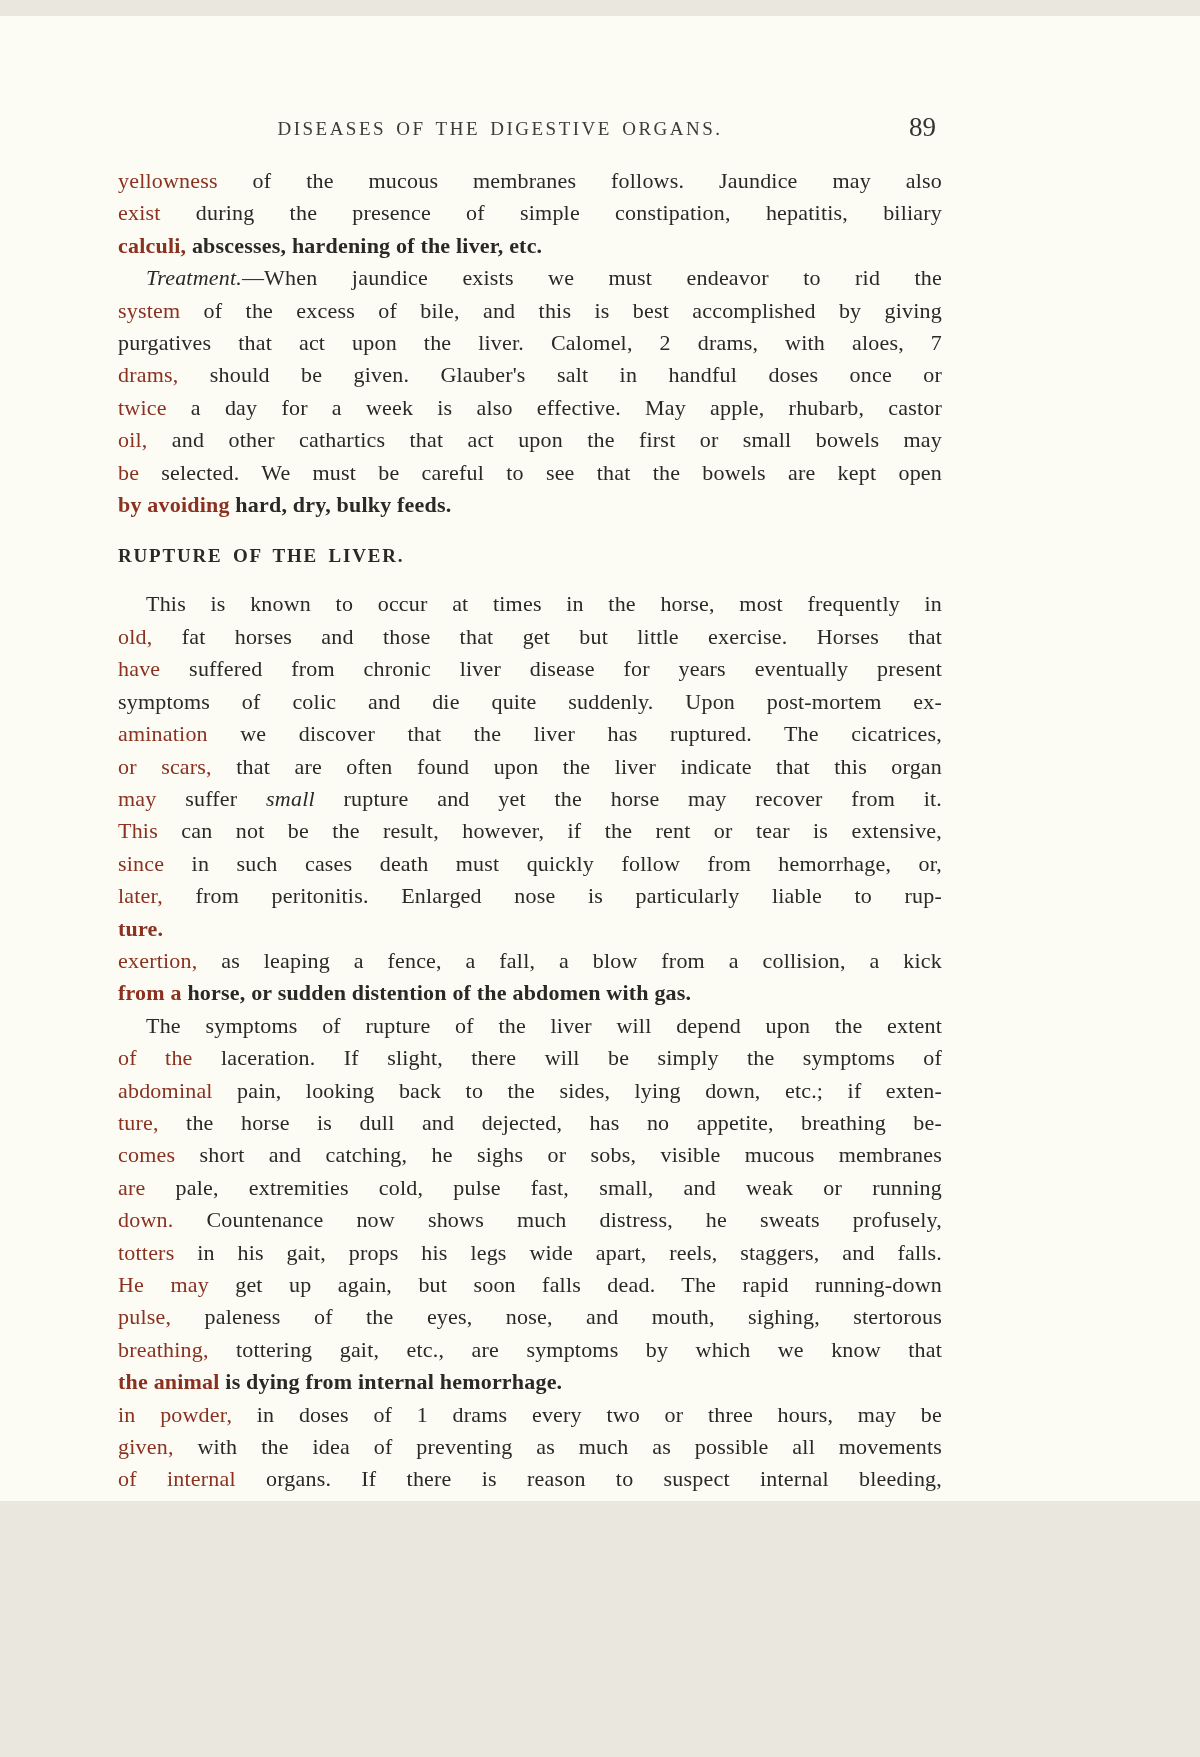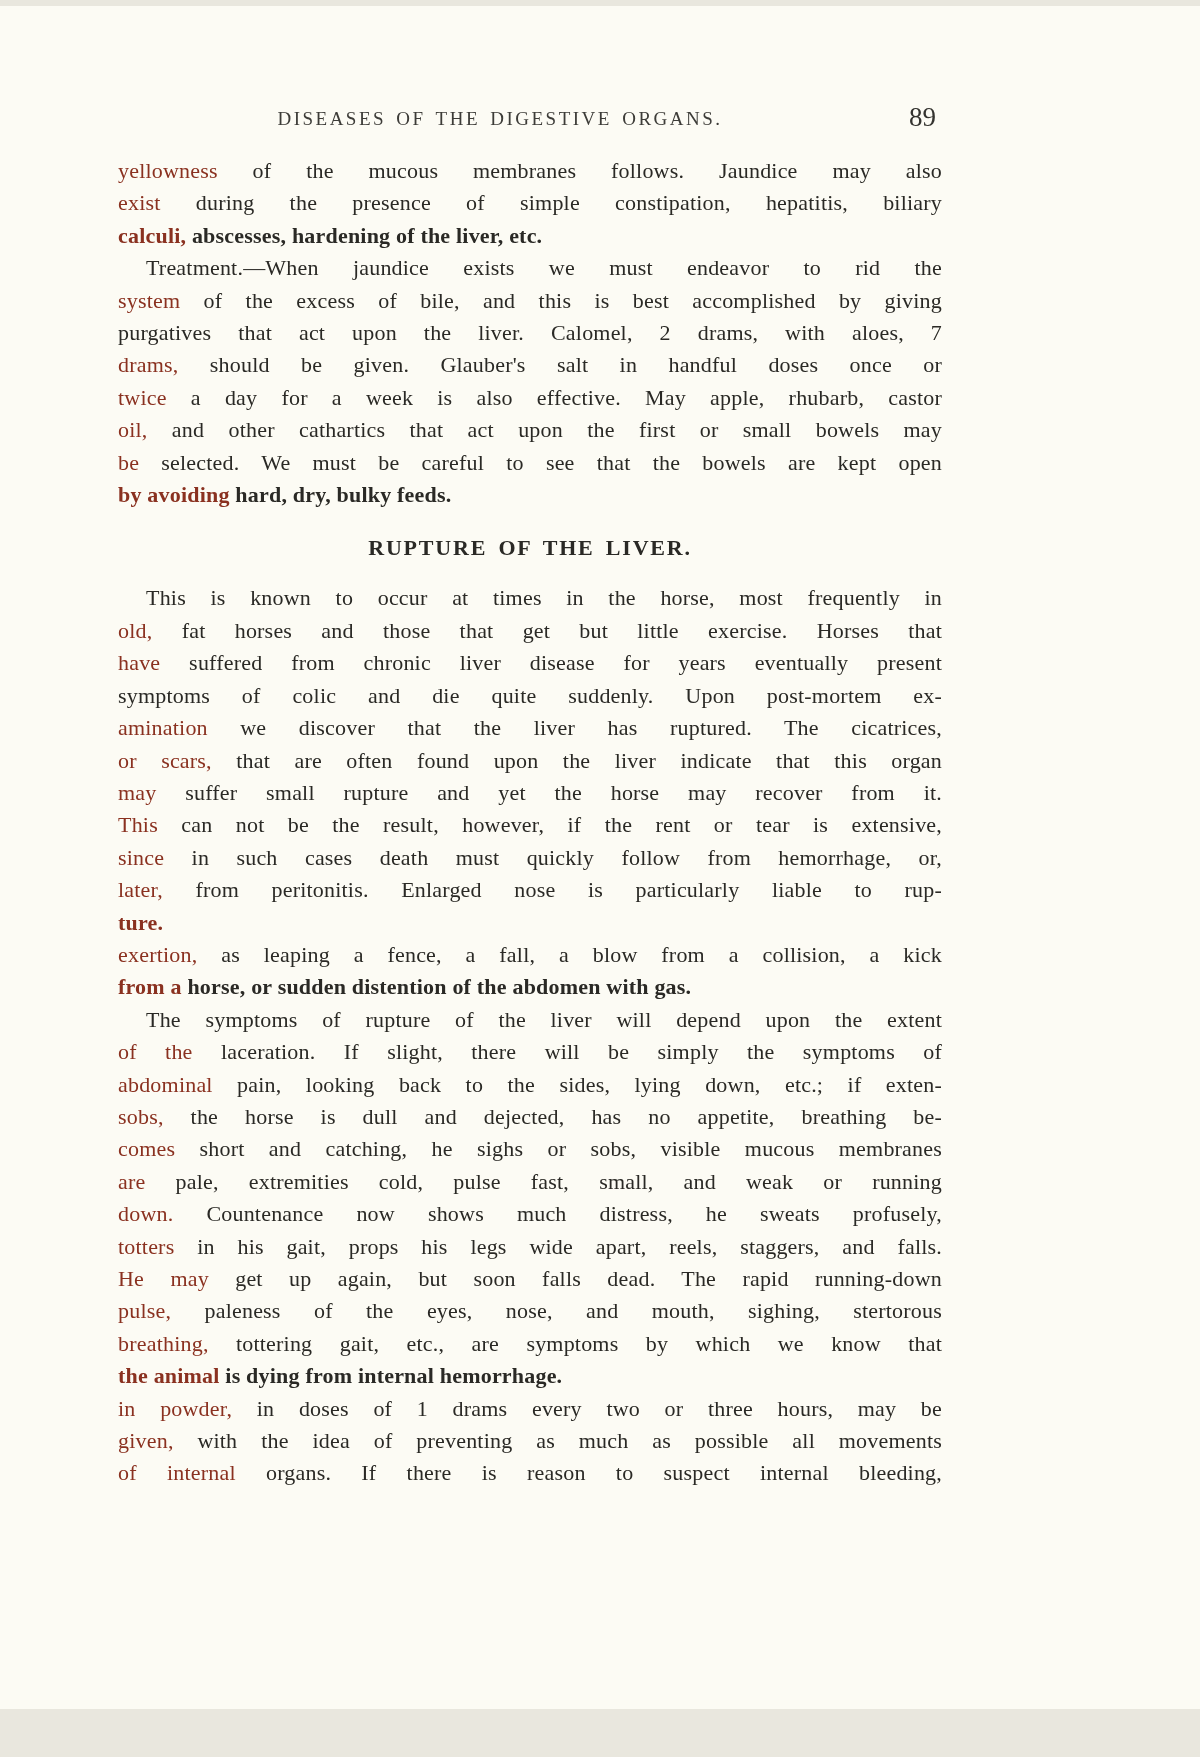--- a/index.html
+++ b/index.html
@@ -1,20 +1,20 @@
 <!DOCTYPE html>
 <html><head>
 <meta charset="utf-8">
 <style>
   html, body { margin: 0; padding: 0; background: #e9e7de; }
   .page {
     position: relative;
     width: 1200px;
-    height: 1703px;
-    margin: 6px auto;
+    height: 1485px;
+    margin: 16px auto;
     background: #fcfbf4;
     overflow: hidden;
     font-family: "Liberation Serif", "DejaVu Serif", serif;
   }
   .content {
     position: absolute;
     left: 118px;
     top: 96px;
     width: 824px;
   }
@@ -45,24 +45,24 @@
     font-size: 22px;
     line-height: 32.4px;
     color: #2a2925;
     text-align: justify;
     text-align-last: justify;
     letter-spacing: 0.2px;
   }
   .line.left { text-align-last: left; font-weight: bold; }
   .line.indent { text-indent: 28px; }
   .red { color: #8a3120; }
-  .it { }
+  .it { font-style: italic; }
   .section-heading {
-    text-align: center;
-    font-size: 22px;
+    text-align: left;
+    font-size: 19px;
     font-weight: bold;
     letter-spacing: 1.8px;
     word-spacing: 4px;
     color: #2a2925;
     margin: 24px 0 21px 0;
   }
 </style>
 </head>
 <body>
 
@@ -103,21 +103,21 @@
           <div class="line left"><span class="red">ture.</span></div>
         </div>
         <div class="paragraph">
           <div class="line"><span class="red">exertion,</span><span> as leaping a fence, a fall, a blow from a collision, a kick</span></div>
           <div class="line left"><span class="red">from a</span><span> horse, or sudden distention of the abdomen with gas.</span></div>
         </div>
         <div class="paragraph">
           <div class="line indent"><span>The symptoms of rupture of the liver will depend upon the extent</span></div>
           <div class="line"><span class="red">of the</span><span> laceration. If slight, there will be simply the symptoms of</span></div>
           <div class="line"><span class="red">abdominal</span><span> pain, looking back to the sides, lying down, etc.; if exten-</span></div>
-          <div class="line"><span class="red">sobs,</span><span> the horse is dull and dejected, has no appetite, breathing be-</span></div>
+          <div class="line"><span class="red">ture,</span><span> the horse is dull and dejected, has no appetite, breathing be-</span></div>
           <div class="line"><span class="red">comes</span><span> short and catching, he sighs or sobs, visible mucous membranes</span></div>
           <div class="line"><span class="red">are</span><span> pale, extremities cold, pulse fast, small, and weak or running</span></div>
           <div class="line"><span class="red">down.</span><span> Countenance now shows much distress, he sweats profusely,</span></div>
           <div class="line"><span class="red">totters</span><span> in his gait, props his legs wide apart, reels, staggers, and falls.</span></div>
           <div class="line"><span class="red">He may</span><span> get up again, but soon falls dead. The rapid running-down</span></div>
           <div class="line"><span class="red">pulse,</span><span> paleness of the eyes, nose, and mouth, sighing, stertorous</span></div>
           <div class="line"><span class="red">breathing,</span><span> tottering gait, etc., are symptoms by which we know that</span></div>
           <div class="line left"><span class="red">the animal</span><span> is dying from internal hemorrhage.</span></div>
         </div>
         <div class="paragraph">

